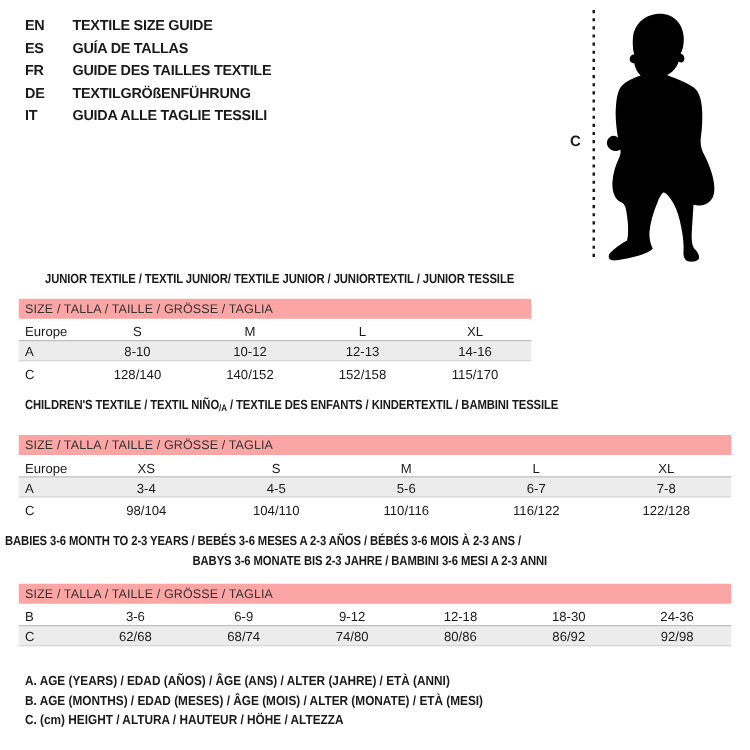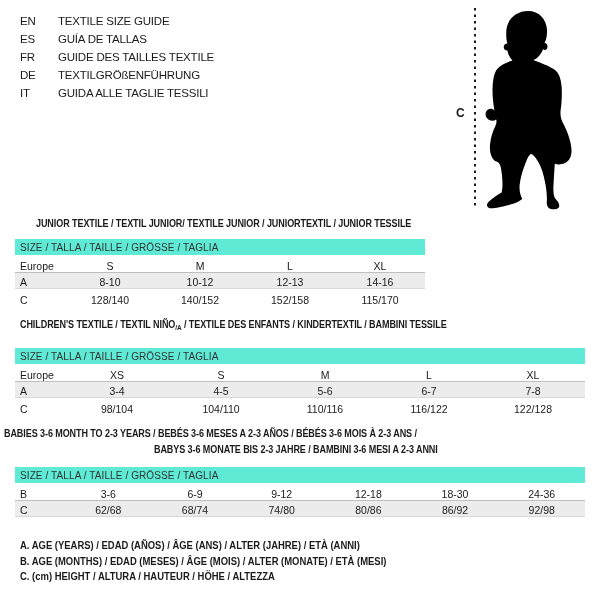--- a/index.html
+++ b/index.html
@@ -6,21 +6,21 @@
   body{
     width:600px;height:600px;position:relative;overflow:hidden;
     background:#ffffff;color:#1a1a1a;
     font-family:"Liberation Sans",sans-serif;
     -webkit-font-smoothing:antialiased;
   }
   .abs{position:absolute;}
 
   
   .lang-list{left:20px;top:12px;}
-  .lang-row{display:flex;height:18px;align-items:center;font-weight:normal;font-size:11.5px;letter-spacing:-0.2px;}
+  .lang-row{display:flex;height:18px;align-items:center;font-weight:bold;font-size:11.5px;letter-spacing:-0.2px;}
   .lang-code{width:38px;flex:0 0 38px;}
   .lang-label{white-space:nowrap;}
 
   
   .cond{display:inline-block;transform:scaleX(0.86);transform-origin:0 50%;white-space:nowrap;}
   .cond2{display:inline-block;transform:scaleX(0.90);transform-origin:0 50%;white-space:nowrap;}
 
   
   .figure-line{left:473px;top:8px;}
   .c-label{left:456px;top:106px;font-weight:bold;font-size:12px;}
@@ -31,21 +31,21 @@
   .t1-title{left:36px;top:216px;}
   .t2-title{left:20px;top:317px;}
   .t3-title{left:4px;top:426px;text-align:right;}
   .sub{font-size:7.5px;vertical-align:-2px;}
 
   .tbl{left:15px;}
   .t1{top:239px;width:410px;}
   .t2{top:348px;width:570px;}
   .t3{top:467px;width:570px;}
   .size-bar{
-    height:16px;background:#5eead4;display:flex;align-items:center;
+    height:16px;background:#fca5a5;display:flex;align-items:center;
     padding-left:5px;box-sizing:border-box;
     font-size:10px;color:#333333;letter-spacing:0.1px;
   }
   .row{display:flex;height:17px;align-items:flex-end;font-size:10.5px;box-sizing:border-box;}
   .row .lbl{flex:0 0 50px;width:50px;padding-left:5px;box-sizing:border-box;}
   .row .cell{flex:1;text-align:center;}
   .row.alt{background:#ececec;border-top:1px solid #bfbfbf;border-bottom:1px solid #d8d8d8;}
 
   
   .notes{left:20px;top:538px;}

